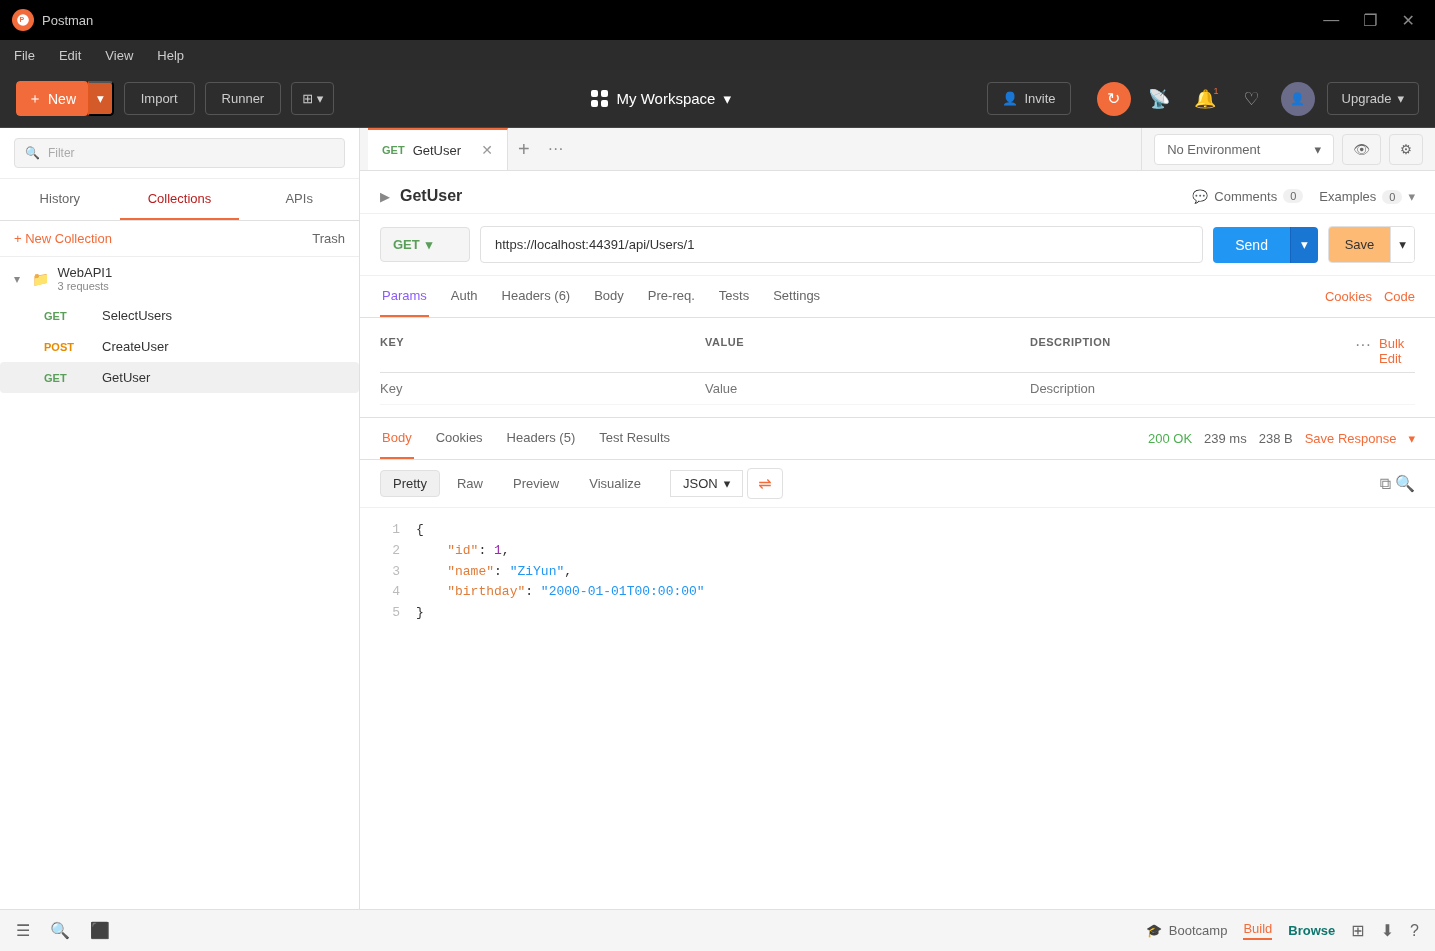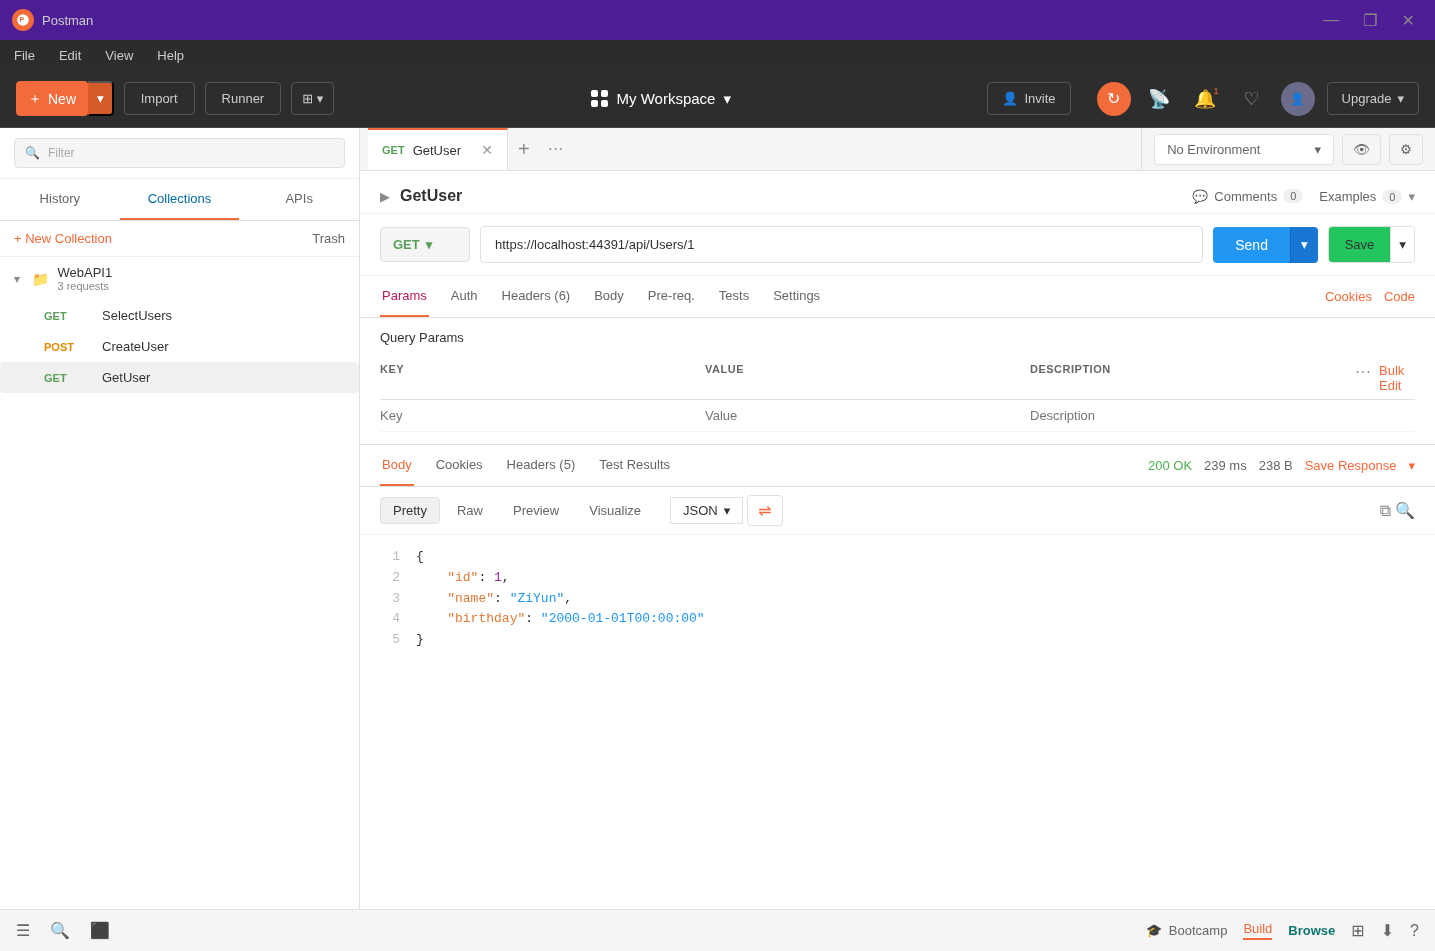--- a/index.html
+++ b/index.html
@@ -1,19 +1,19 @@
 <!DOCTYPE html>
 <html><head>
   <meta charset="utf-8">
   <style>
     * { box-sizing: border-box; margin: 0; padding: 0; }
     body { font-family: -apple-system, BlinkMacSystemFont, 'Segoe UI', sans-serif; background: #1a1a2e; color: #333; font-size: 13px; overflow: hidden; width: 1435px; height: 951px; }
 
     
-    .titlebar { background: #4c1d95; height: 40px; display: flex; align-items: center; padding: 0 12px; justify-content: space-between; }
+    .titlebar { background: #000000; height: 40px; display: flex; align-items: center; padding: 0 12px; justify-content: space-between; }
     .titlebar-left { display: flex; align-items: center; gap: 8px; color: #ccc; font-size: 13px; }
     .titlebar-logo { width: 22px; height: 22px; background: #f26b3a; border-radius: 50%; display: flex; align-items: center; justify-content: center; color: white; font-size: 11px; font-weight: bold; }
     .titlebar-controls { display: flex; gap: 8px; }
     .titlebar-btn { color: #888; font-size: 16px; cursor: pointer; padding: 4px 8px; }
 
     
     .menubar { background: #2c2c2c; height: 30px; display: flex; align-items: center; padding: 0 12px; gap: 20px; }
     .menubar-item { color: #ccc; font-size: 13px; cursor: pointer; padding: 4px 2px; }
 
     
@@ -34,21 +34,21 @@
 
     
     .main-layout { display: flex; height: calc(951px - 40px - 30px - 58px - 42px); }
 
     
     .sidebar { width: 360px; background: #fff; border-right: 1px solid #e0e0e0; display: flex; flex-direction: column; }
     .sidebar-search { padding: 10px 14px; border-bottom: 1px solid #eee; }
     .search-input { width: 100%; background: #f5f5f5; border: 1px solid #e0e0e0; border-radius: 4px; padding: 7px 10px; font-size: 12px; color: #666; display: flex; align-items: center; gap: 8px; }
     .sidebar-tabs { display: flex; border-bottom: 1px solid #e0e0e0; }
     .sidebar-tab { flex: 1; text-align: center; padding: 12px 8px; font-size: 13px; cursor: pointer; color: #666; border-bottom: 2px solid transparent; }
-    .sidebar-tab.active { color: #0369a1; border-bottom: 2px solid #f26b3a; font-weight: 500; }
+    .sidebar-tab.active { color: #b91c1c; border-bottom: 2px solid #f26b3a; font-weight: 500; }
     .sidebar-actions { display: flex; align-items: center; justify-content: space-between; padding: 10px 14px; border-bottom: 1px solid #eee; }
     .new-collection-btn { color: #f26b3a; font-size: 13px; cursor: pointer; display: flex; align-items: center; gap: 4px; }
     .trash-btn { color: #666; font-size: 13px; cursor: pointer; }
     .collection-item { padding: 8px 14px; display: flex; align-items: center; gap: 8px; cursor: pointer; }
     .collection-name { font-size: 13px; font-weight: 500; color: #333; }
     .collection-count { font-size: 11px; color: #888; }
     .request-item { padding: 8px 14px 8px 44px; display: flex; align-items: center; gap: 10px; cursor: pointer; border-radius: 4px; }
     .request-item.active { background: #f0f0f0; }
     .method-badge { font-size: 11px; font-weight: 700; min-width: 36px; }
     .method-get { color: #5a9e5a; }
@@ -75,27 +75,27 @@
     .request-expand { color: #888; cursor: pointer; }
 
     
     .url-bar { display: flex; align-items: center; gap: 10px; padding: 12px 20px; border-bottom: 1px solid #f0f0f0; }
     .method-selector { background: #f5f5f5; border: 1px solid #e0e0e0; border-radius: 4px; padding: 9px 12px; display: flex; align-items: center; gap: 6px; cursor: pointer; font-size: 13px; font-weight: 600; color: #5a9e5a; min-width: 90px; }
     .url-input { flex: 1; border: 1px solid #e0e0e0; border-radius: 4px; padding: 10px 14px; font-size: 13px; color: #333; background: #fff; }
     .send-group { display: flex; border-radius: 4px; overflow: hidden; }
     .send-btn { background: #2196f3; color: white; border: none; padding: 10px 22px; font-size: 14px; font-weight: 500; cursor: pointer; }
     .send-dropdown { background: #1976d2; color: white; border: none; border-left: 1px solid #1565c0; padding: 10px 10px; cursor: pointer; }
     .save-group { display: flex; border-radius: 4px; overflow: hidden; border: 1px solid #e0e0e0; }
-    .save-btn { background: #22c55e; color: #333; border: none; padding: 10px 16px; font-size: 13px; cursor: pointer; }
+    .save-btn { background: #fdba74; color: #333; border: none; padding: 10px 16px; font-size: 13px; cursor: pointer; }
     .save-dropdown { background: #fff; color: #333; border: none; border-left: 1px solid #e0e0e0; padding: 10px 8px; cursor: pointer; }
 
     
     .req-tabs { display: flex; align-items: center; padding: 0 20px; border-bottom: 1px solid #e0e0e0; gap: 20px; }
     .req-tab { padding: 12px 2px; font-size: 13px; color: #666; cursor: pointer; border-bottom: 2px solid transparent; }
-    .req-tab.active { color: #be185d; border-bottom: 2px solid #f26b3a; text-align: right; }
+    .req-tab.active { color: #8b5cf6; border-bottom: 2px solid #f26b3a; text-align: right; }
     .req-tab-right { margin-left: auto; display: flex; gap: 12px; }
     .cookies-link { color: #f26b3a; font-size: 13px; cursor: pointer; }
     .code-link { color: #f26b3a; font-size: 13px; cursor: pointer; }
 
     
     .params-section { padding: 12px 20px; }
     .params-title { font-size: 13px; font-weight: 500; color: #333; margin-bottom: 12px; }
     .params-table { width: 100%; }
     .params-header { display: flex; padding: 6px 0; border-bottom: 1px solid #e0e0e0; }
     .params-col-key { flex: 1; font-size: 11px; color: #666; font-weight: 600; text-transform: uppercase; letter-spacing: 0.5px; }
@@ -324,21 +324,20 @@
       <div class="req-tab">Pre-req.</div>
       <div class="req-tab">Tests</div>
       <div class="req-tab">Settings</div>
       <div class="req-tab-right">
         <span class="cookies-link">Cookies</span>
         <span class="code-link">Code</span>
       </div>
     </div>
 
     <div class="params-section">
-      <div class="params-title">Query Params</div>
       <div class="params-table">
         <div class="params-header">
           <div class="params-col-key">KEY</div>
           <div class="params-col-val">VALUE</div>
           <div class="params-col-desc">DESCRIPTION</div>
           <div class="params-col-actions">
             <span style="color:#888;font-size:16px;">···</span>
             <span style="color:#f26b3a;font-size:13px;cursor:pointer;margin-left:8px;">Bulk Edit</span>
           </div>
         </div>

